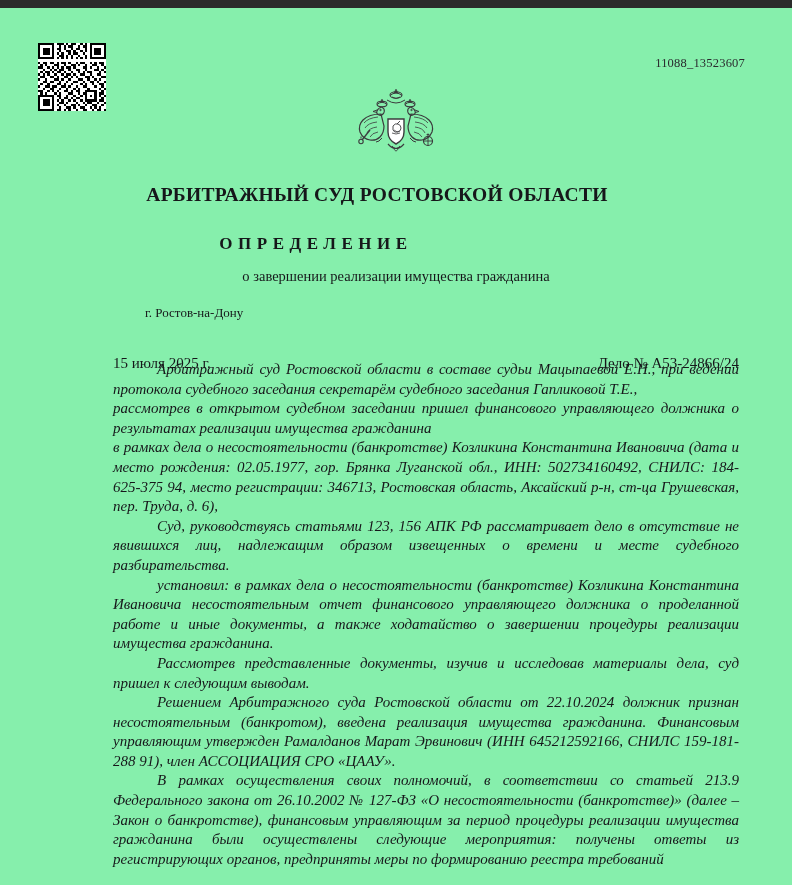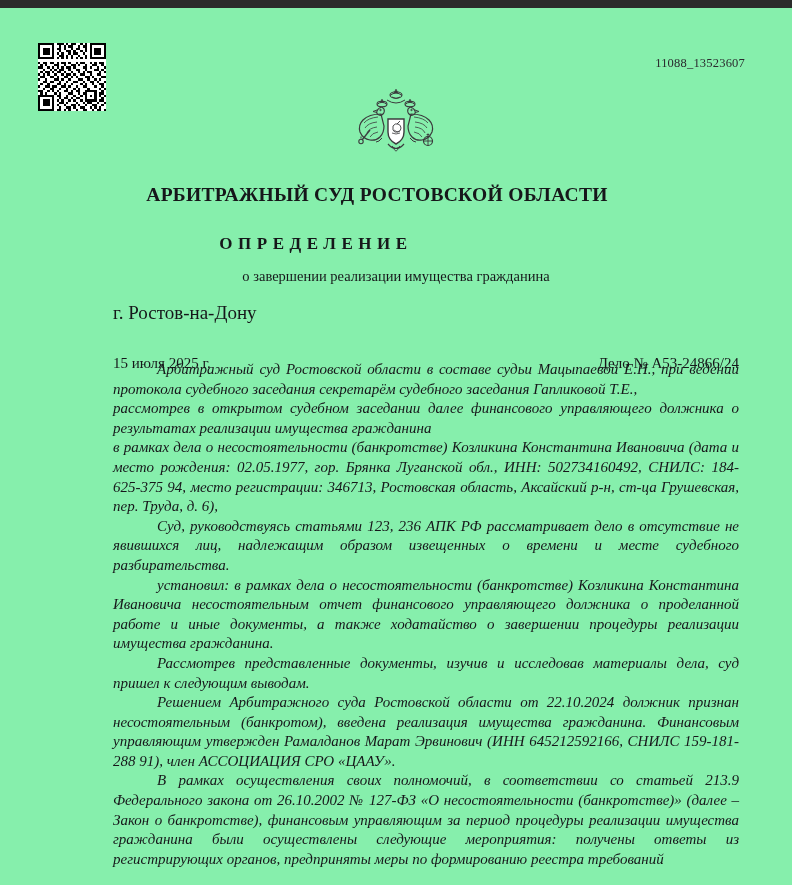--- a/index.html
+++ b/index.html
@@ -103,22 +103,23 @@
   }
 
   
   .meta {
     position: absolute;
     left: 113px;
     right: 53px;
     top: 295px;
   }
   .meta-city {
-    font-size: 19px;
+    font-size: 13px;
     line-height: 20px;
+    margin-left: 32px;
   }
   .meta-line {
     display: flex;
     justify-content: space-between;
     align-items: baseline;
     margin-top: 30px;
     font-size: 15px;
     line-height: 20px;
   }
   .meta-date { white-space: nowrap; }
@@ -482,22 +483,22 @@
   <div class="meta">
     <div class="meta-city">г. Ростов-на-Дону</div>
     <div class="meta-line">
       <span class="meta-date">15 июля 2025 г.</span>
       <span class="meta-case">Дело № А53-24866/24</span>
     </div>
   </div>
 
   <div class="body-text">
     <p class="p-indent">Арбитражный суд Ростовской области  в составе судьи Мацыпаевой Е.Н., при ведении протокола судебного заседания секретарём судебного заседания Гапликовой Т.Е.,</p>
-    <p>рассмотрев в открытом судебном заседании далее финансового управляющего должника о результатах реализации имущества гражданина</p>
+    <p>рассмотрев в открытом судебном заседании пришел финансового управляющего должника о результатах реализации имущества гражданина</p>
     <p>в рамках дела о несостоятельности (банкротстве) Козликина Константина Ивановича (дата и место рождения: 02.05.1977, гор. Брянка Луганской обл., ИНН: 502734160492, СНИЛС: 184-625-375 94, место регистрации: 346713, Ростовская область, Аксайский р-н, ст-ца Грушевская, пер. Труда, д. 6),</p>
-    <p class="p-indent p-gap">Суд, руководствуясь статьями 123, 236 АПК РФ рассматривает дело в отсутствие не явившихся лиц, надлежащим образом извещенных о времени и месте судебного разбирательства.</p>
+    <p class="p-indent p-gap">Суд, руководствуясь статьями 123, 156 АПК РФ рассматривает дело в отсутствие не явившихся лиц, надлежащим образом извещенных о времени и месте судебного разбирательства.</p>
     <p class="p-indent p-gap">установил: в рамках дела о несостоятельности (банкротстве) Козликина Константина Ивановича несостоятельным отчет финансового управляющего должника о проделанной работе и иные документы, а также ходатайство о завершении процедуры реализации имущества гражданина.</p>
     <p class="p-indent">Рассмотрев представленные документы, изучив и исследовав материалы дела, суд пришел к следующим выводам.</p>
     <p class="p-indent">Решением Арбитражного суда Ростовской области от 22.10.2024 должник признан несостоятельным (банкротом), введена реализация имущества гражданина. Финансовым управляющим утвержден Рамалданов Марат Эрвинович (ИНН 645212592166, СНИЛС 159-181-288 91), член АССОЦИАЦИЯ СРО «ЦААУ».</p>
     <p class="p-indent">В рамках осуществления своих полномочий, в соответствии со статьей 213.9 Федерального закона от 26.10.2002 № 127-ФЗ «О несостоятельности (банкротстве)» (далее – Закон о банкротстве), финансовым управляющим за период процедуры реализации имущества гражданина были осуществлены следующие мероприятия: получены ответы из регистрирующих органов, предприняты меры по формированию реестра требований</p>
   </div>
 
 </div>
 
 </body></html>

